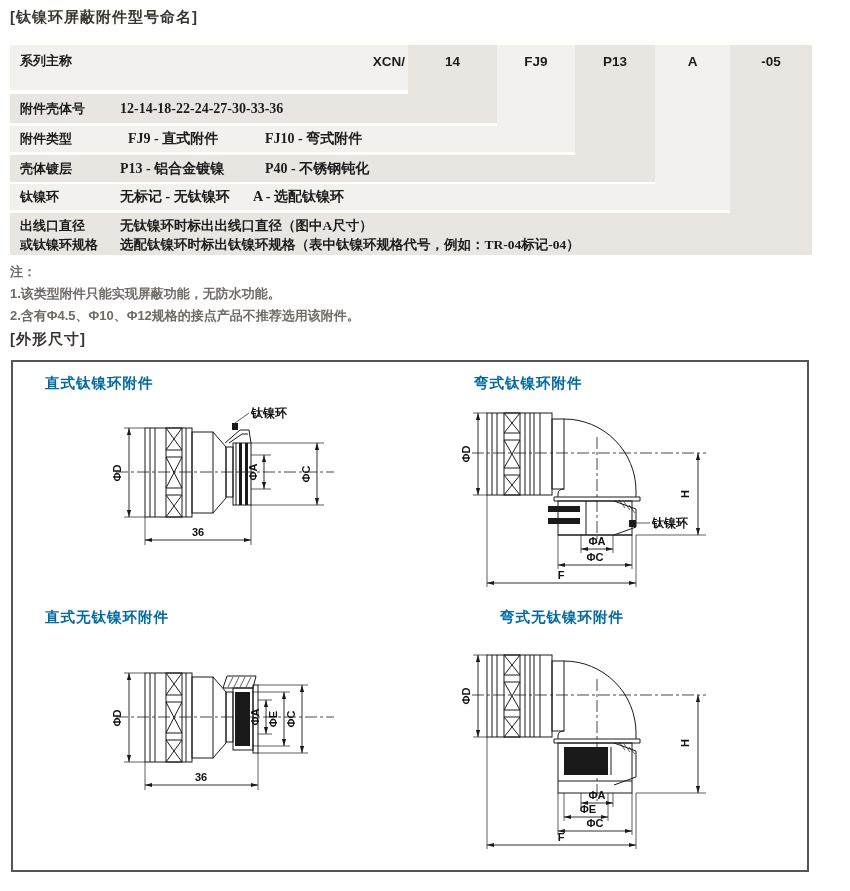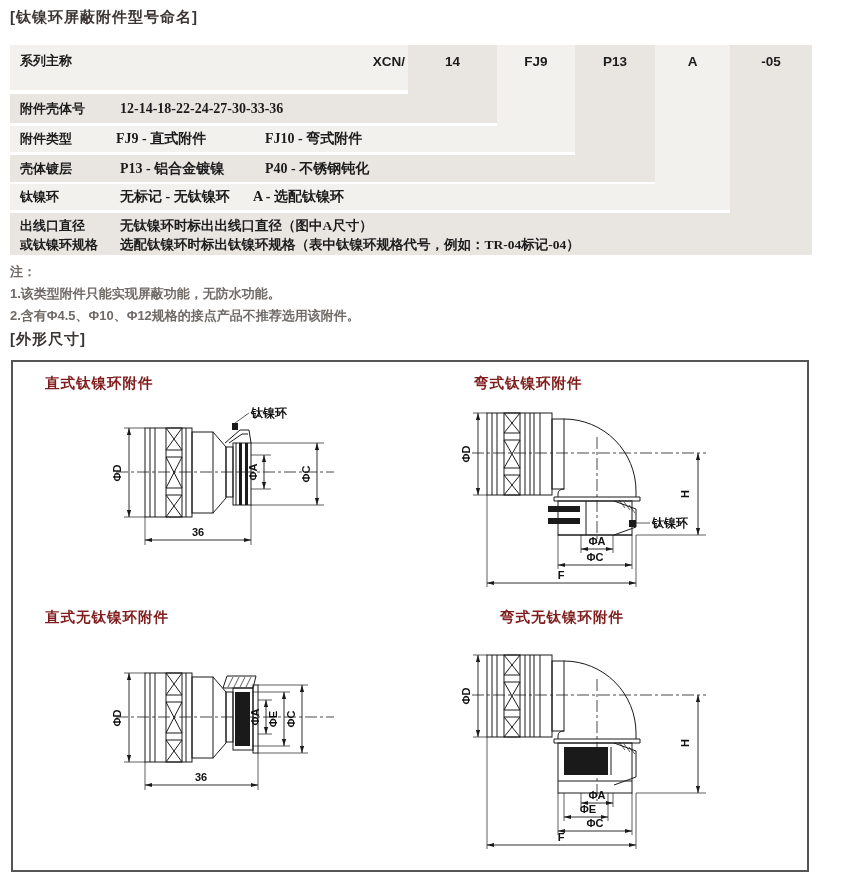--- a/index.html
+++ b/index.html
@@ -16,21 +16,21 @@
   .tvalue{position:absolute;font-size:14px;font-weight:bold;white-space:nowrap;
           font-family:"Liberation Serif","DejaVu Serif",serif;}
   .tcode{position:absolute;top:6px;height:22px;line-height:22px;text-align:center;
          font-size:13.5px;font-weight:bold;}
   .r6line{font-size:13px;line-height:19px;}
   
   .note{font-size:13px;font-weight:bold;color:var(--c-notes,#6f6a66);line-height:22px;}
   
   .obox{position:absolute;left:11px;top:360px;width:794px;height:508px;
         border:2px solid var(--c-border,#555);background:#fff;}
-  .ftitle{position:absolute;font-size:14.5px;font-weight:bold;color:#7f1d1d;letter-spacing:1px;}
+  .ftitle{position:absolute;font-size:14.5px;font-weight:bold;color:#0369a1;letter-spacing:1px;}
   svg{position:absolute;overflow:visible;}
   .ln{stroke:var(--c-line,#1a1a1a);stroke-width:1;fill:none;}
   .fillb{fill:var(--c-line,#1a1a1a);stroke:none;}
   .cl{stroke:var(--c-line,#1a1a1a);stroke-width:0.8;fill:none;stroke-dasharray:12 3 3 3;}
   .ext{stroke:var(--c-line,#1a1a1a);stroke-width:0.7;fill:none;}
   .dim{stroke:var(--c-line,#1a1a1a);stroke-width:0.9;fill:none;}
   .dl{font-size:11px;font-weight:bold;fill:#111;text-anchor:middle;
       font-family:"Liberation Sans","DejaVu Sans",sans-serif;}
   .call{font-size:12px;font-weight:bold;fill:#111;text-anchor:start;
       font-family:"Liberation Sans","DejaVu Sans",sans-serif;}
@@ -62,21 +62,21 @@
     <div class="tcode" style="left:398px;width:89px;">14</div>
     <div class="tcode" style="left:487px;width:78px;">FJ9</div>
     <div class="tcode" style="left:565px;width:80px;">P13</div>
     <div class="tcode" style="left:645px;width:75px;">A</div>
     <div class="tcode" style="left:720px;width:82px;">-05</div>
 
     <div class="tlabel" style="top:49px;height:29px;line-height:29px;">附件壳体号</div>
     <div class="tvalue" style="left:110px;top:49px;height:29px;line-height:29px;">12-14-18-22-24-27-30-33-36</div>
 
     <div class="tlabel" style="top:81px;height:26px;line-height:26px;">附件类型</div>
-    <div class="tvalue" style="left:106px;top:81px;height:26px;line-height:26px;">FJ9 - 直式附件</div>
+    <div class="tvalue" style="left:118px;top:81px;height:26px;line-height:26px;">FJ9 - 直式附件</div>
     <div class="tvalue" style="left:255px;top:81px;height:26px;line-height:26px;">FJ10 - 弯式附件</div>
 
     <div class="tlabel" style="top:110px;height:38px;line-height:27px;">壳体镀层</div>
     <div class="tvalue" style="left:110px;top:110px;height:27px;line-height:27px;">P13 - 铝合金镀镍</div>
     <div class="tvalue" style="left:255px;top:110px;height:27px;line-height:27px;">P40 - 不锈钢钝化</div>
 
     <div class="tlabel" style="top:139px;height:26px;line-height:26px;">钛镍环</div>
     <div class="tvalue" style="left:110px;top:139px;height:26px;line-height:26px;">无标记 - 无钛镍环</div>
     <div class="tvalue" style="left:243px;top:139px;height:40px;line-height:26px;">A - 选配钛镍环</div>
 

